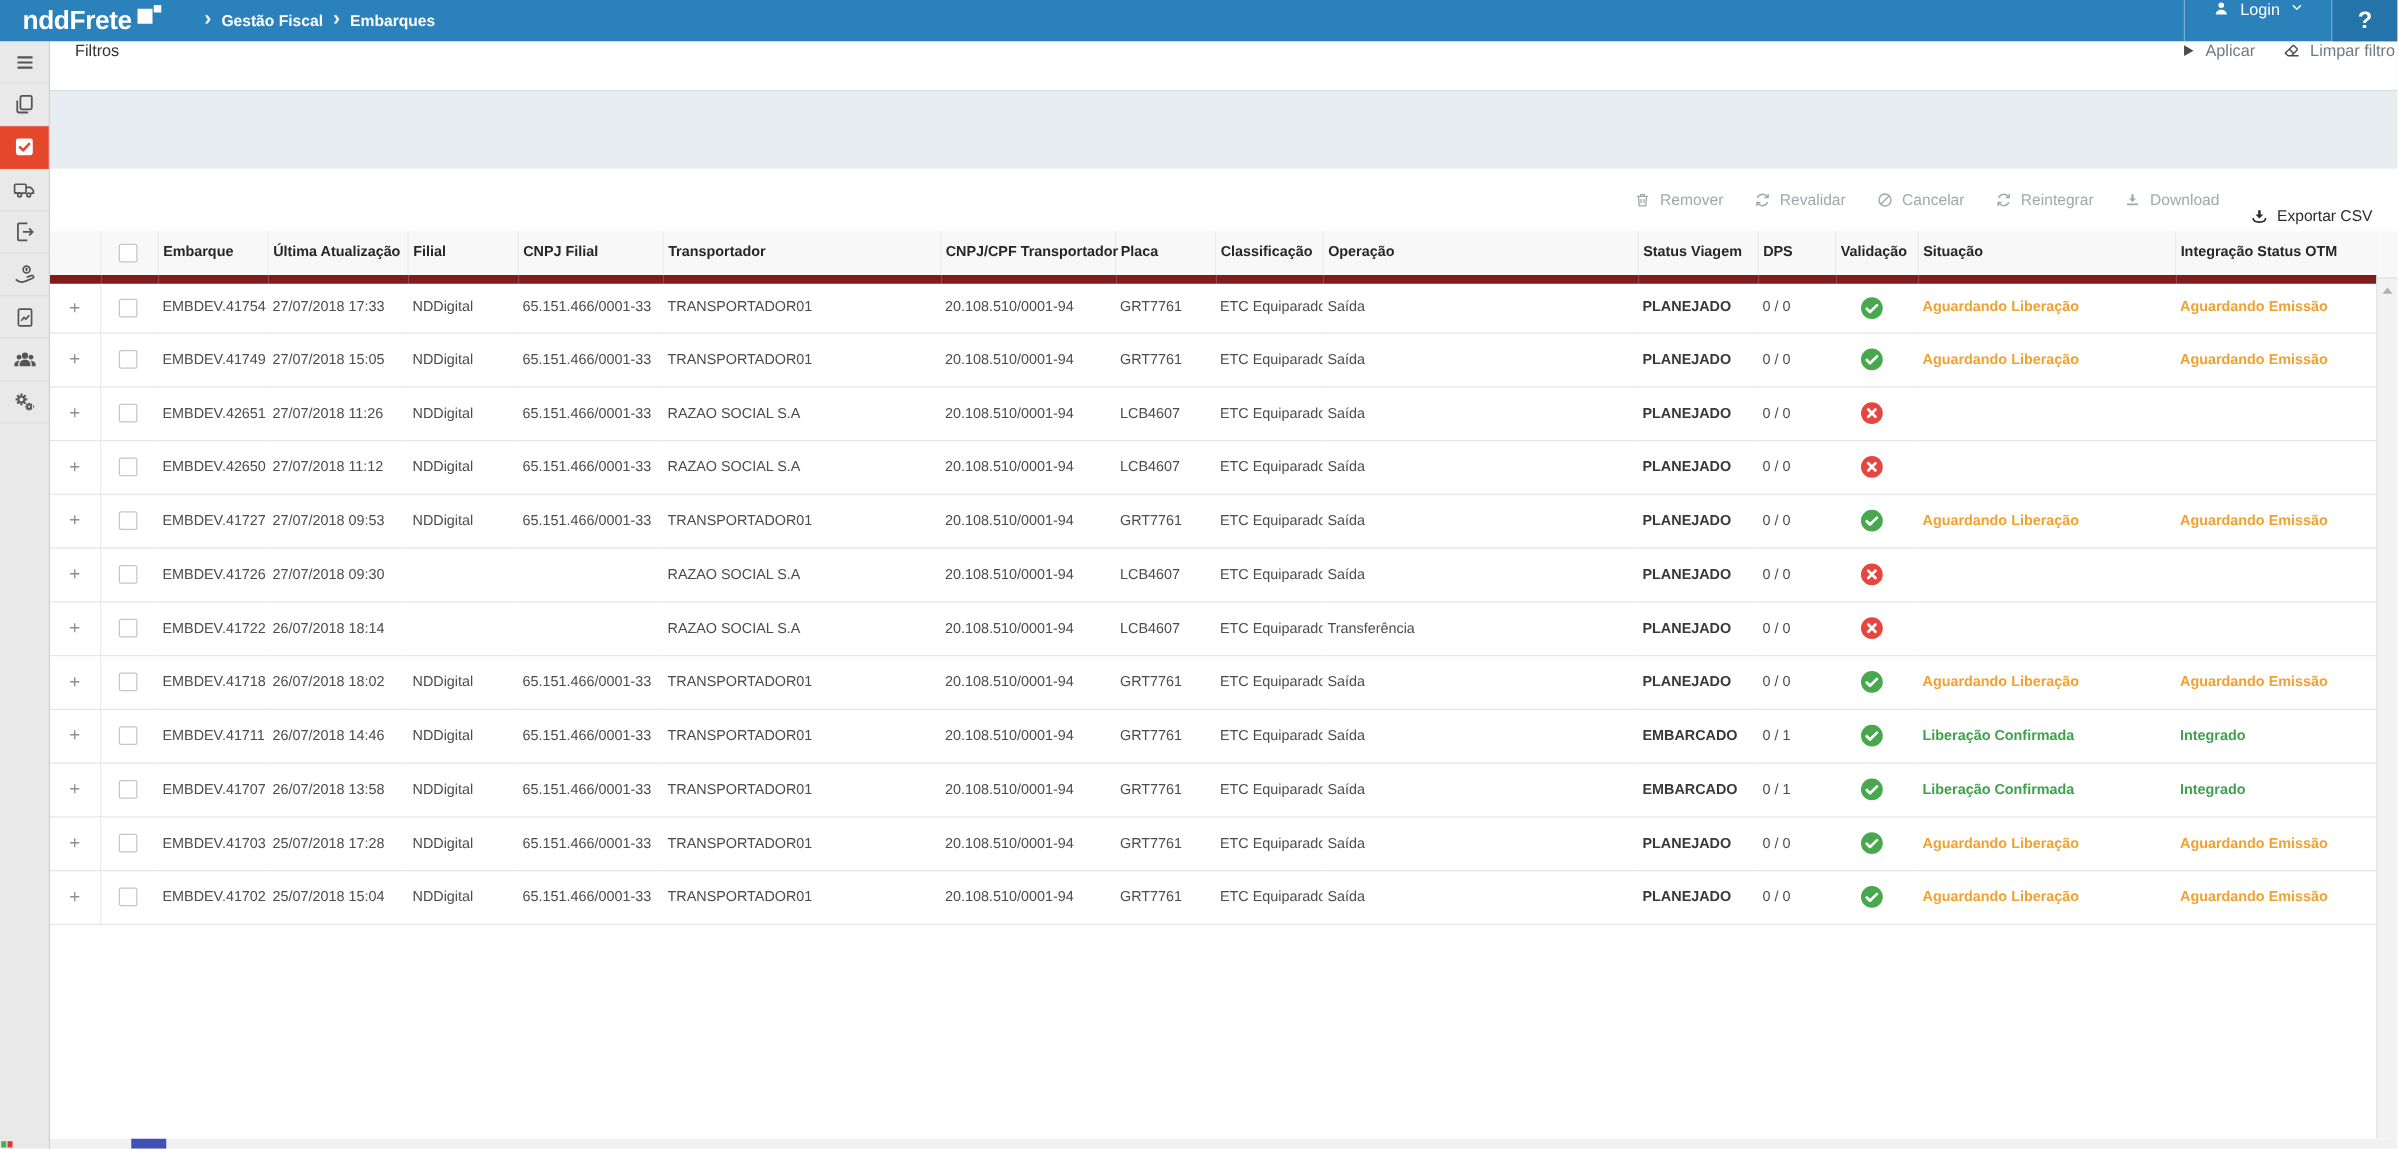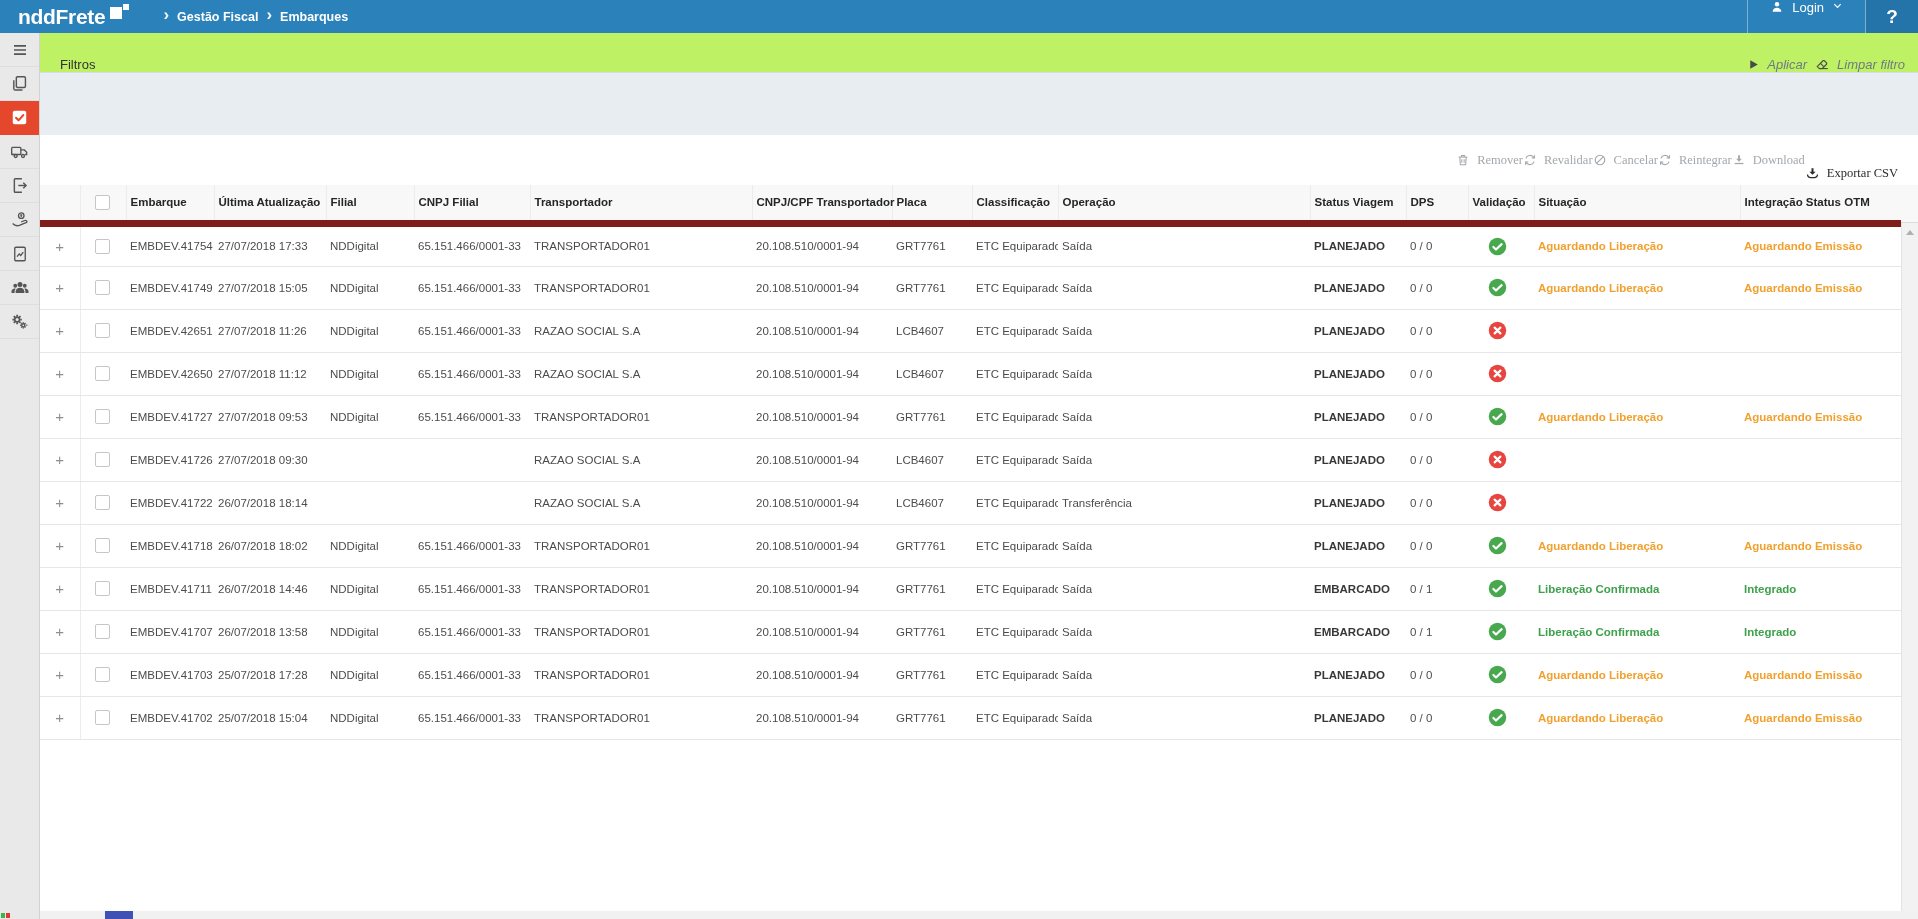--- a/index.html
+++ b/index.html
@@ -42,34 +42,34 @@
     height: 34px; display: flex; align-items: center; justify-content: center;
     color: #555; border-bottom: 1px solid #dedede; cursor: pointer;
   }
   .sidebar-item.active { background: var(--active-red, #e5472d); color: #fff; border-color: var(--active-red, #e5472d); }
 
   
   .main { position: absolute; left: 40px; top: 33px; right: 0; bottom: 0; background: #fff; }
 
   .filter-panel { height: 102px; background: #e7edf0; }
   .filter-header {
-    height: 40px; display: flex; align-items: flex-end; padding: 0 13px 0 20px;
-    background: #bef264; border-bottom: 1px solid #d5dfe3;
+    height: 40px; display: flex; align-items: flex-start; padding: 0 2px 0 20px;
+    background: #ffffff; border-bottom: 1px solid #d5dfe3;
   }
   .filter-title { font-size: 13px; color: #333; }
-  .filter-actions { margin-left: auto; display: flex; align-items: center; gap: 8px; color: #6e7a83; font-size: 13px; font-style: italic; }
+  .filter-actions { margin-left: auto; display: flex; align-items: center; gap: 22px; color: #6e7a83; font-size: 13px; }
   .filter-action { display: flex; align-items: center; gap: 7px; cursor: pointer; }
   .filter-action .icon { color: #4a4a4a; }
   .filter-body { padding: 17px 20px; }
   .new-group { display: inline-flex; align-items: center; gap: 7px; font-size: 12.5px; color: #1c1c1c; cursor: pointer; }
   .new-group .icon { color: #111; }
 
   .action-bar {
     height: 50px; background: #fff; display: flex; align-items: center;
-    justify-content: flex-end; padding-right: 20px; font-family: Liberation Serif, serif;
+    justify-content: flex-end; gap: 24px; padding-right: 20px;
   }
   .action { display: flex; align-items: center; gap: 7px; font-size: 12.5px; cursor: pointer; }
   .action.disabled { color: #a2a8ad; }
   .action.enabled { color: #2b2b2b; margin-top: 26px; }
 
   
   .table-wrap { position: relative; height: 734px; }
   table { border-collapse: collapse; table-layout: fixed; width: 1861px; }
   th {
     height: 38px; text-align: left; font-size: 11.5px; color: #262626;

